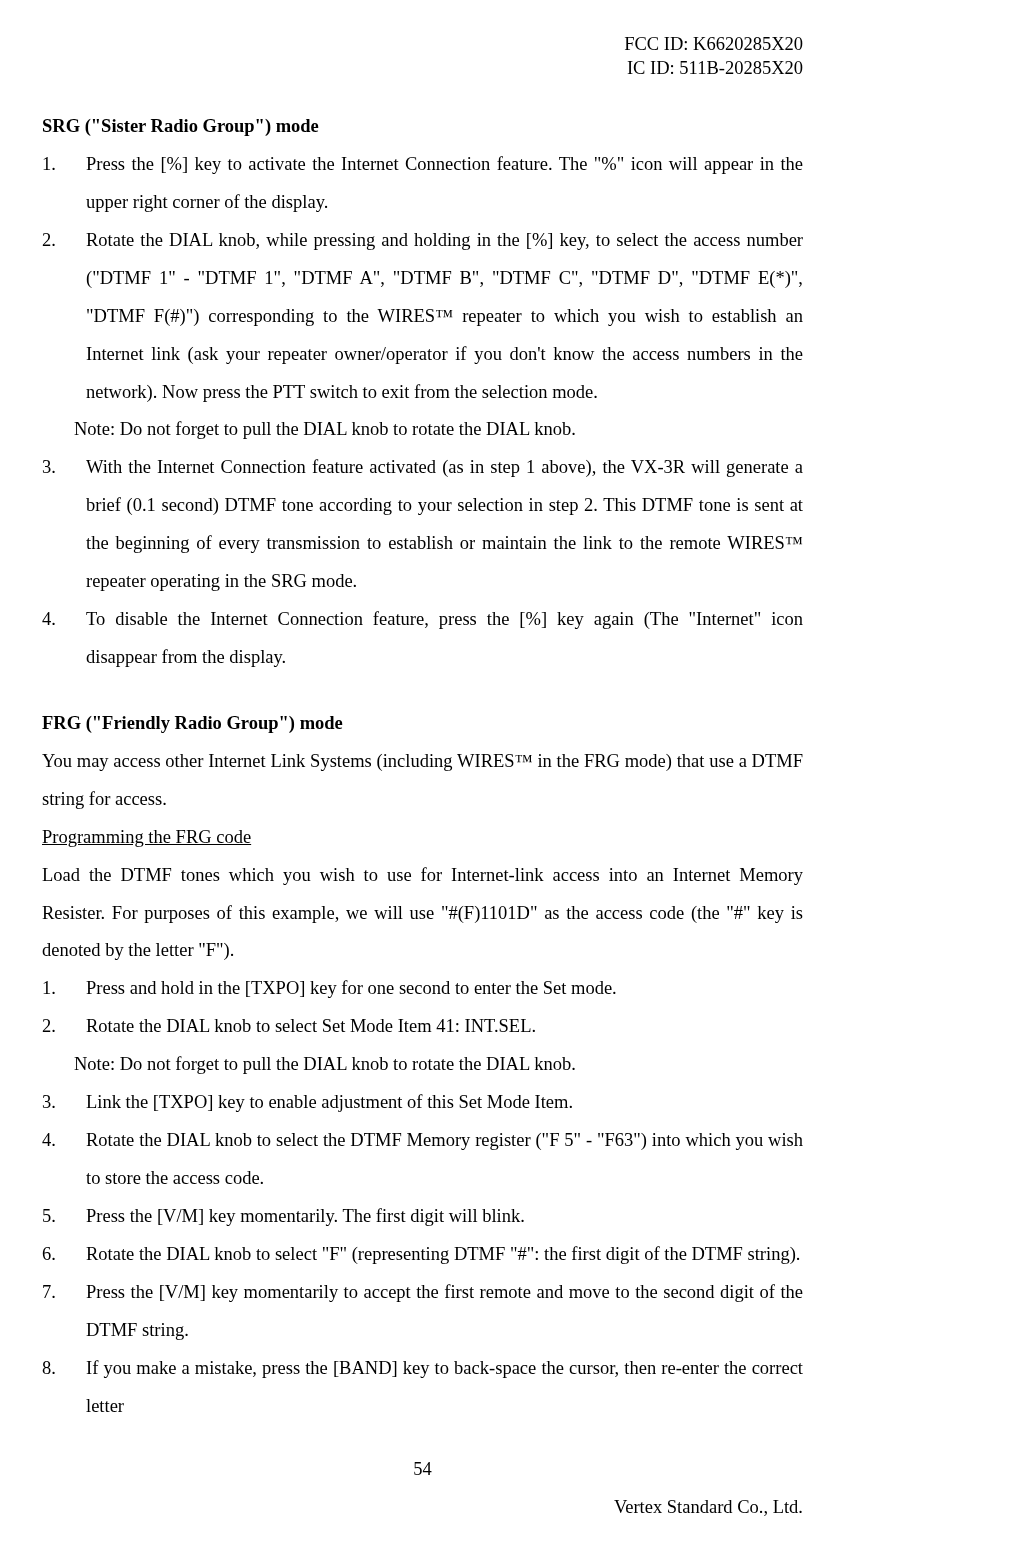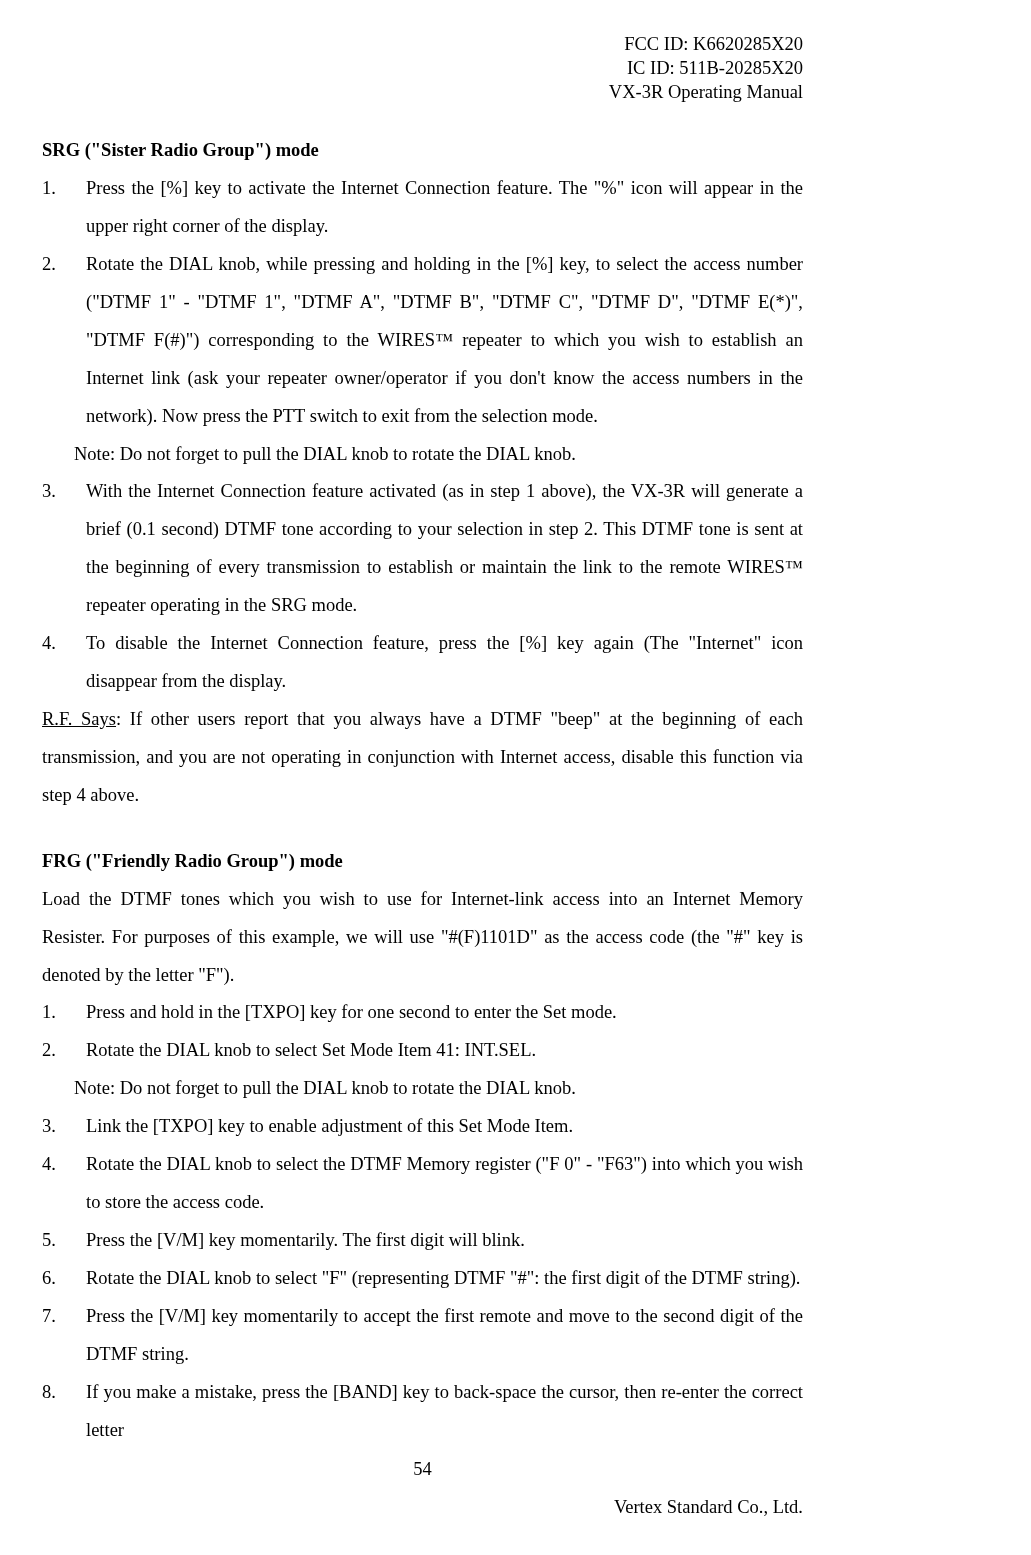--- a/index.html
+++ b/index.html
@@ -73,21 +73,20 @@
   }
 </style>
 </head>
 <body>
 
 <div class="page">
 
   <div class="header">
     <div>FCC ID: K6620285X20</div>
     <div>IC ID: 511B-20285X20</div>
-    <div>VX-3R Operating Manual</div>
   </div>
 
   <div class="section-title">SRG ("Sister Radio Group") mode</div>
 
   <ol class="numlist">
     <li>
       <span class="num">1.</span>
       <span class="li-body">Press the [%] key to activate the Internet Connection feature. The "%" icon will appear in the upper right corner of the display.</span>
     </li>
     <li>
@@ -100,48 +99,47 @@
     <li>
       <span class="num">3.</span>
       <span class="li-body">With the Internet Connection feature activated (as in step 1 above), the VX-3R will generate a brief (0.1 second) DTMF tone according to your selection in step 2. This DTMF tone is sent at the beginning of every transmission to establish or maintain the link to the remote WIRES™ repeater operating in the SRG mode.</span>
     </li>
     <li>
       <span class="num">4.</span>
       <span class="li-body">To disable the Internet Connection feature, press the [%] key again (The "Internet" icon disappear from the display.</span>
     </li>
   </ol>
 
-  <div class="para">
-    <span class="u">R.F. Says</span><span>: If other users report that you always have a DTMF "beep" at the beginning of each transmission, and you are not operating in conjunction with Internet access, disable this function via step 4 above.</span>
-  </div>
 
   <div class="gap"></div>
 
   <div class="section-title">FRG ("Friendly Radio Group") mode</div>
+  <div class="para">You may access other Internet Link Systems (including WIRES™ in the FRG mode) that use a DTMF string for access.</div>
+  <div><span class="u">Programming the FRG code</span></div>
   <div class="para">Load the DTMF tones which you wish to use for Internet-link access into an Internet Memory Resister. For purposes of this example, we will use "#(F)1101D" as the access code (the "#" key is denoted by the letter "F").</div>
 
   <ol class="numlist">
     <li>
       <span class="num">1.</span>
       <span class="li-body">Press and hold in the [TXPO] key for one second to enter the Set mode.</span>
     </li>
     <li>
       <span class="num">2.</span>
       <span class="li-body">Rotate the DIAL knob to select Set Mode Item 41: INT.SEL.</span>
     </li>
   </ol>
   <div class="note-indent">Note: Do not forget to pull the DIAL knob to rotate the DIAL knob.</div>
   <ol class="numlist">
     <li>
       <span class="num">3.</span>
       <span class="li-body">Link the [TXPO] key to enable adjustment of this Set Mode Item.</span>
     </li>
     <li>
       <span class="num">4.</span>
-      <span class="li-body">Rotate the DIAL knob to select the DTMF Memory register ("F 0" - "F63") into which you wish to store the access code.</span>
+      <span class="li-body">Rotate the DIAL knob to select the DTMF Memory register ("F 5" - "F63") into which you wish to store the access code.</span>
     </li>
     <li>
       <span class="num">5.</span>
       <span class="li-body">Press the [V/M] key momentarily. The first digit will blink.</span>
     </li>
     <li>
       <span class="num">6.</span>
       <span class="li-body">Rotate the DIAL knob to select "F" (representing DTMF "#": the first digit of the DTMF string).</span>
     </li>
     <li>

